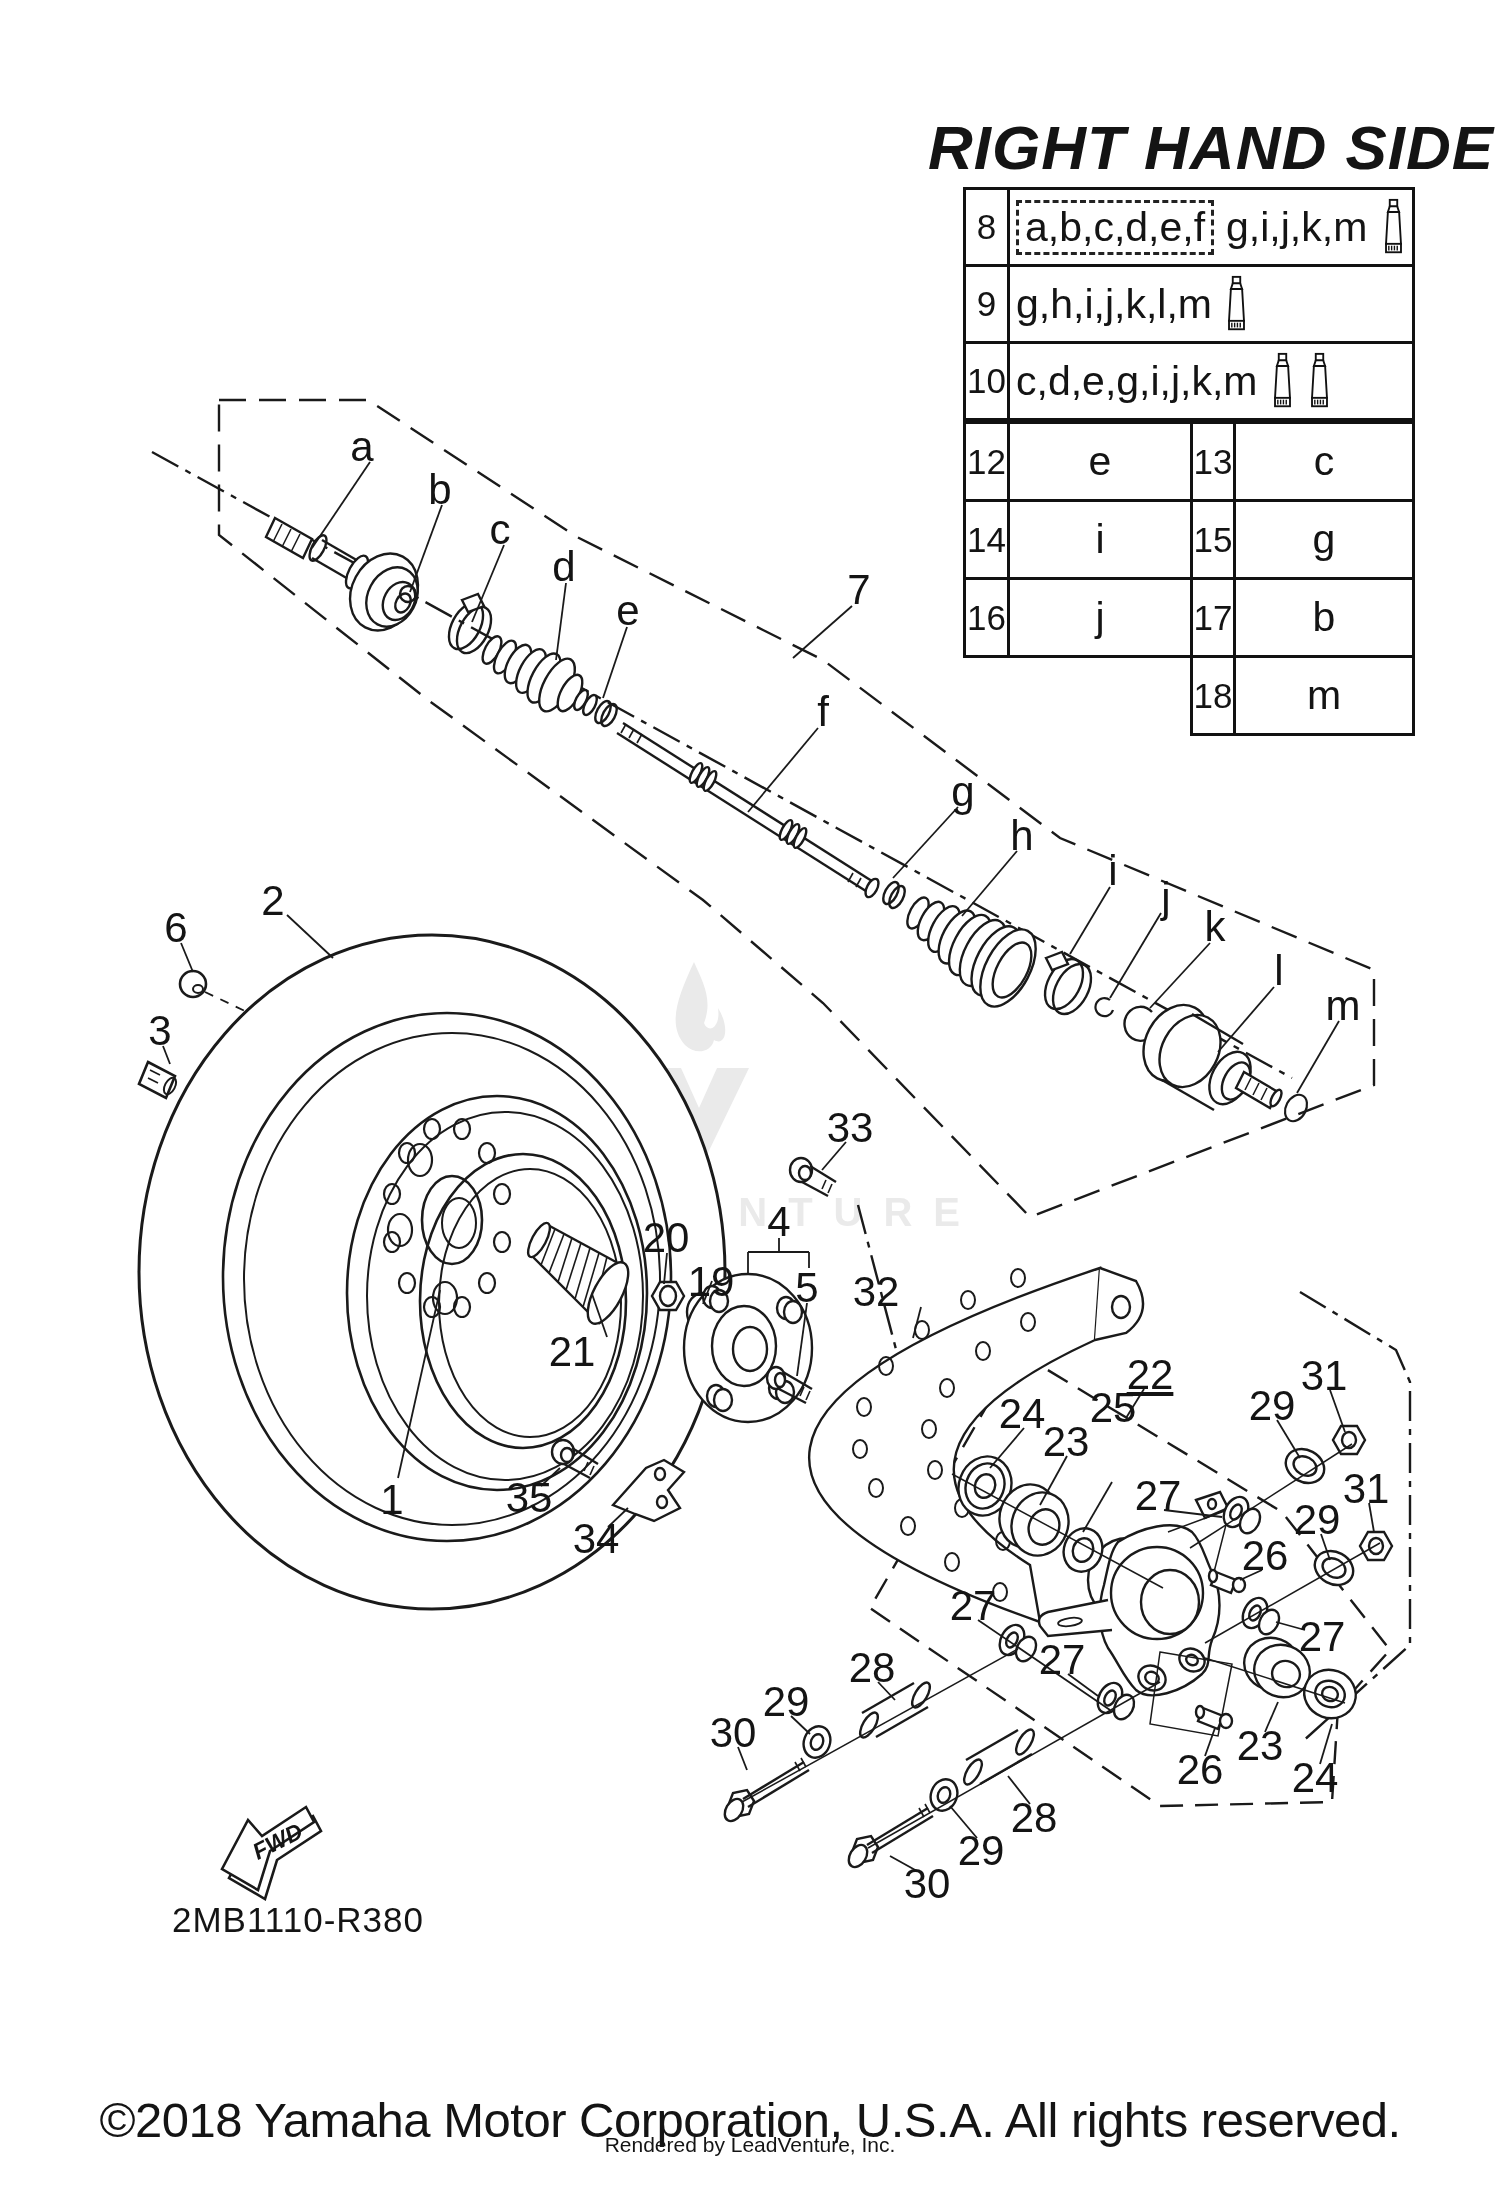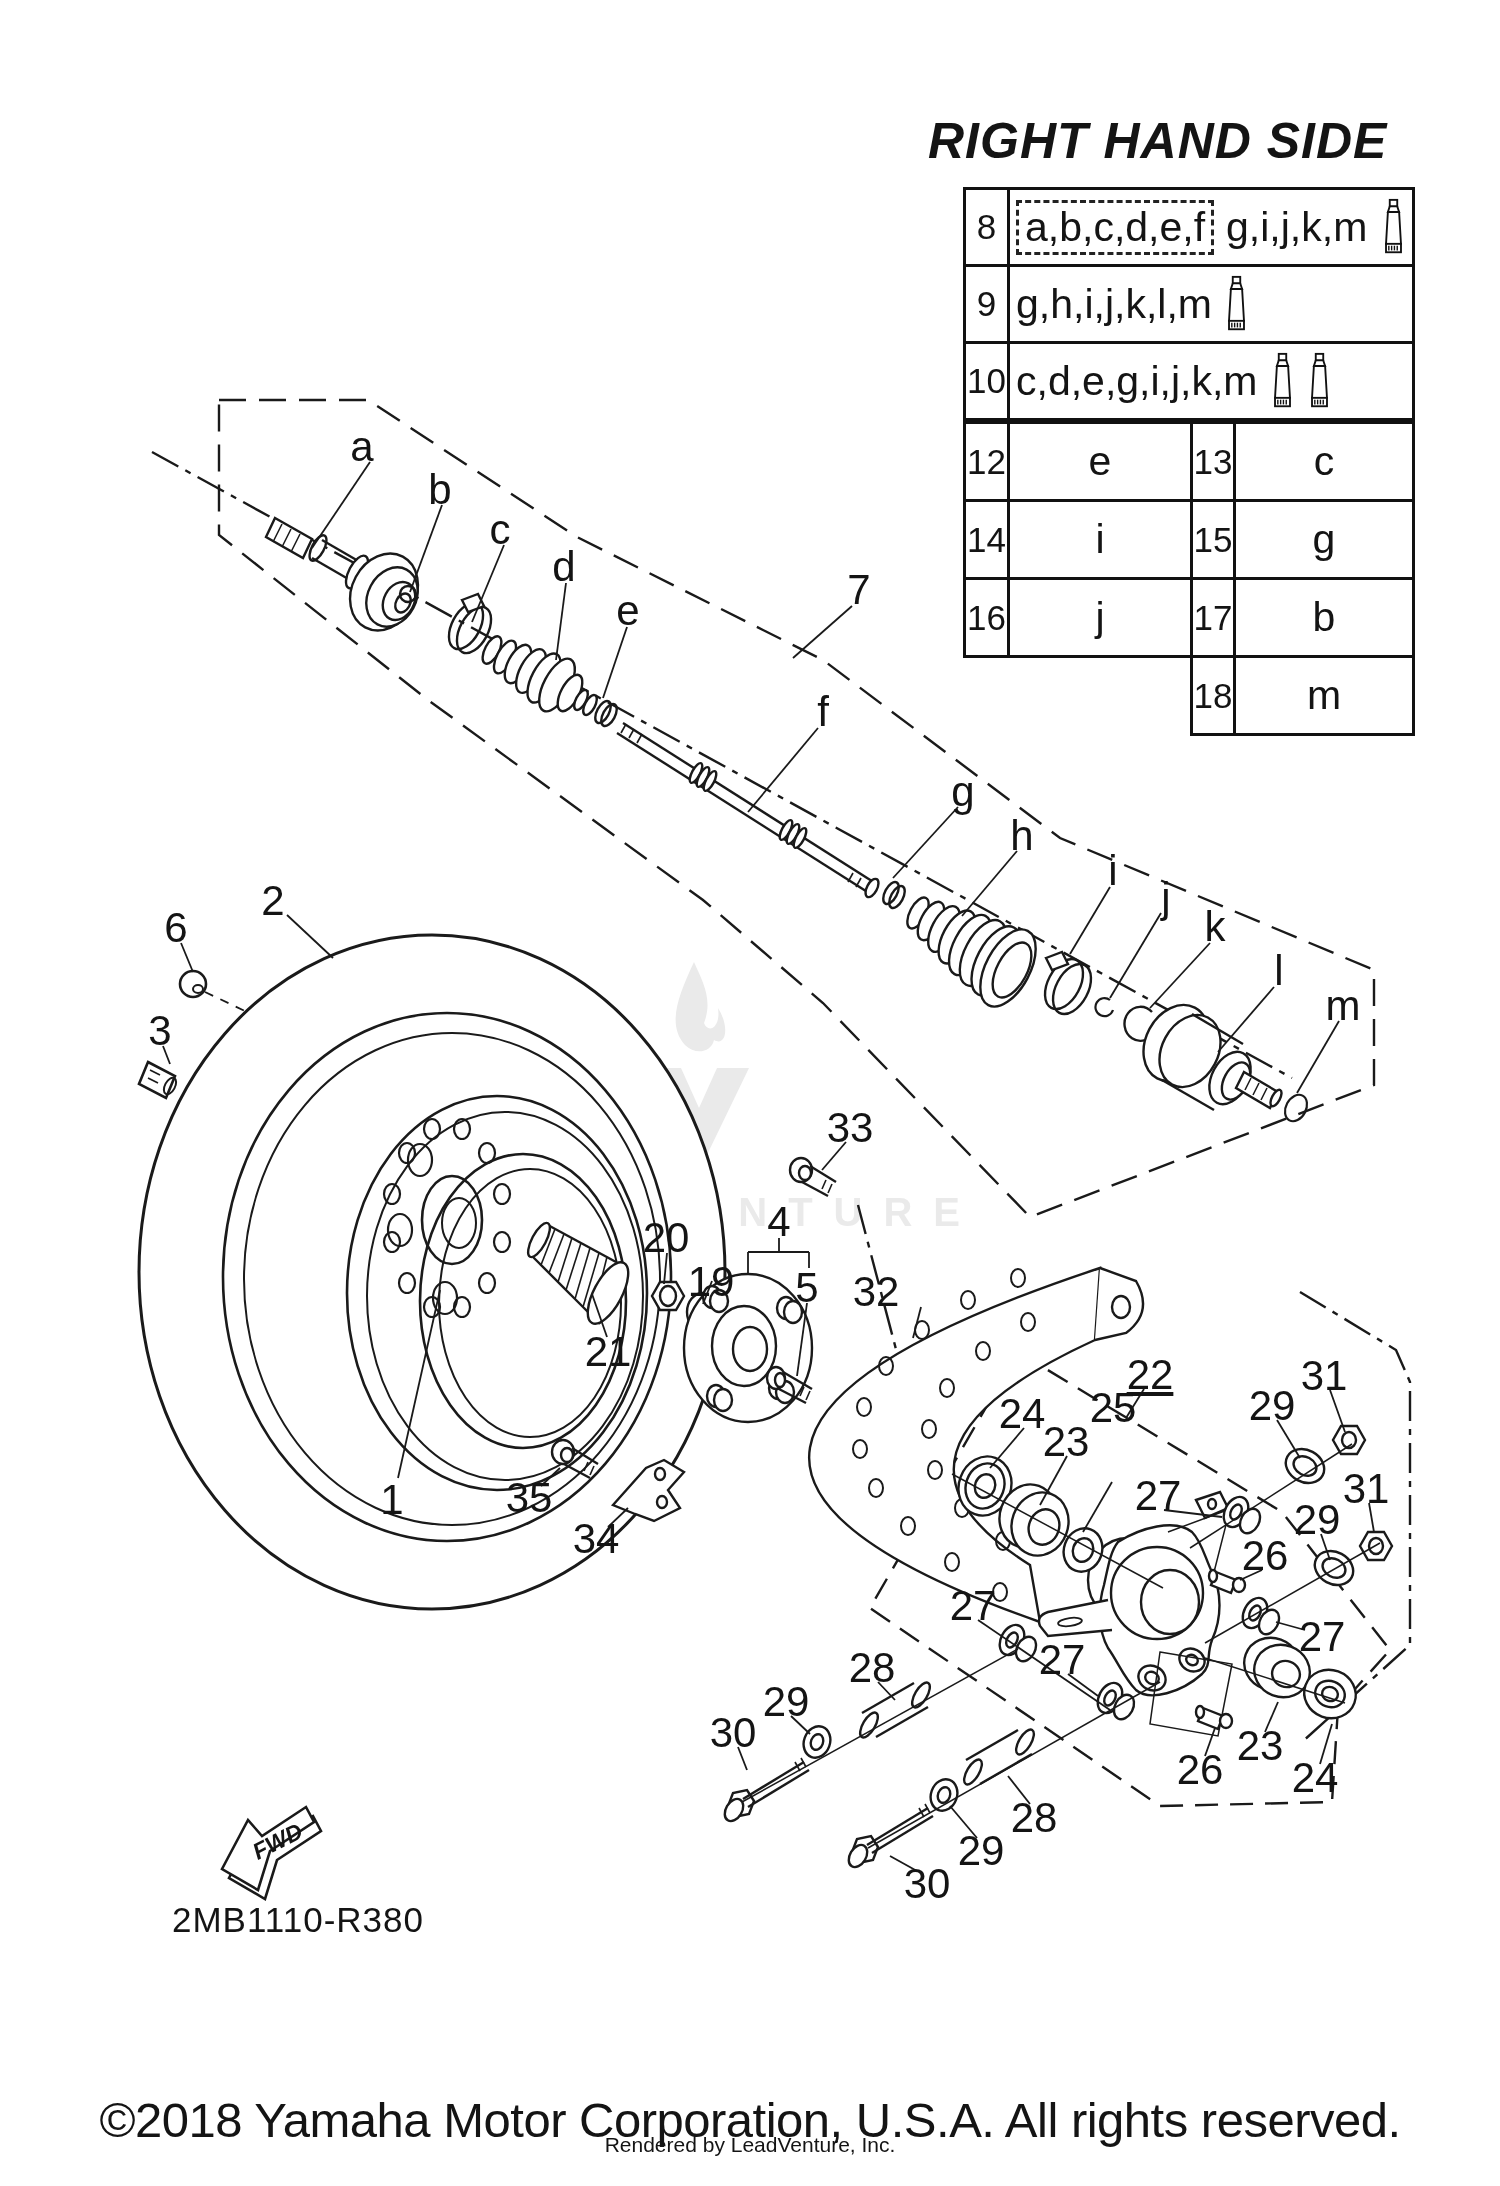--- a/index.html
+++ b/index.html
@@ -3,21 +3,21 @@
 <meta charset="utf-8">
 <style>
   html,body{margin:0;padding:0;background:#9a9a9a;}
   .page{position:relative;width:1500px;height:2186px;background:#ffffff;margin:0 auto;
         font-family:"Liberation Sans",sans-serif;color:#141414;overflow:hidden;}
   .wm-text{position:absolute;left:450px;top:1190px;font-size:40px;font-weight:700;
            letter-spacing:21px;color:#eaeaea;z-index:0;white-space:nowrap;}
   svg.art{position:absolute;left:0;top:0;z-index:1;}
   .callout{position:absolute;transform:translate(-50%,-50%);font-size:42px;line-height:1;
            white-space:nowrap;z-index:2;}
-  .title{position:absolute;left:928px;top:112px;width:492px;font-size:50px;font-weight:700;
+  .title{position:absolute;left:928px;top:112px;width:492px;font-size:62px;font-weight:700;
          font-style:italic;letter-spacing:1px;white-space:nowrap;z-index:2;}
   .tables{position:absolute;left:963px;top:187px;z-index:2;}
   .tables table{border-collapse:collapse;table-layout:fixed;}
   .tables td{border:3px solid #111;padding:0;overflow:hidden;}
   .pt-top tr{height:77px;}
   .pt-bot tr{height:78px;}
   td.num{text-align:center;font-size:35px;}
   td.val{text-align:center;font-size:41px;}
   td.blank{border:none !important;}
   .content-flex{display:flex;align-items:center;gap:12px;padding:0 6px;height:74px;font-size:41px;}
@@ -435,21 +435,21 @@
       <span class="callout" style="left: 1113px; top: 871px;">i</span>
       <span class="callout" style="left: 1166px; top: 898px;">j</span>
       <span class="callout" style="left: 1215px; top: 927px;">k</span>
       <span class="callout" style="left: 1279px; top: 971px;">l</span>
       <span class="callout" style="left: 1343px; top: 1006px;">m</span>
       <span class="callout" style="left: 859px; top: 590px;">7</span>
       <span class="callout" style="left: 273px; top: 901px;">2</span>
       <span class="callout" style="left: 176px; top: 928px;">6</span>
       <span class="callout" style="left: 160px; top: 1031px;">3</span>
       <span class="callout" style="left: 392px; top: 1500px;">1</span>
-      <span class="callout" style="left: 608px; top: 1352px;">21</span>
+      <span class="callout" style="left: 572px; top: 1352px;">21</span>
       <span class="callout" style="left: 666px; top: 1238px;">20</span>
       <span class="callout" style="left: 711px; top: 1266px; margin-top: 16px;">19</span>
       <span class="callout" style="left: 779px; top: 1222px;">4</span>
       <span class="callout" style="left: 807px; top: 1288px;">5</span>
       <span class="callout" style="left: 850px; top: 1128px;">33</span>
       <span class="callout" style="left: 876px; top: 1292px;">32</span>
       <span class="callout" style="left: 1150px; top: 1375px; text-decoration: underline;">22</span>
       <span class="callout" style="left: 1022px; top: 1414px;">24</span>
       <span class="callout" style="left: 1066px; top: 1442px;">23</span>
       <span class="callout" style="left: 1113px; top: 1408px;">25</span>

